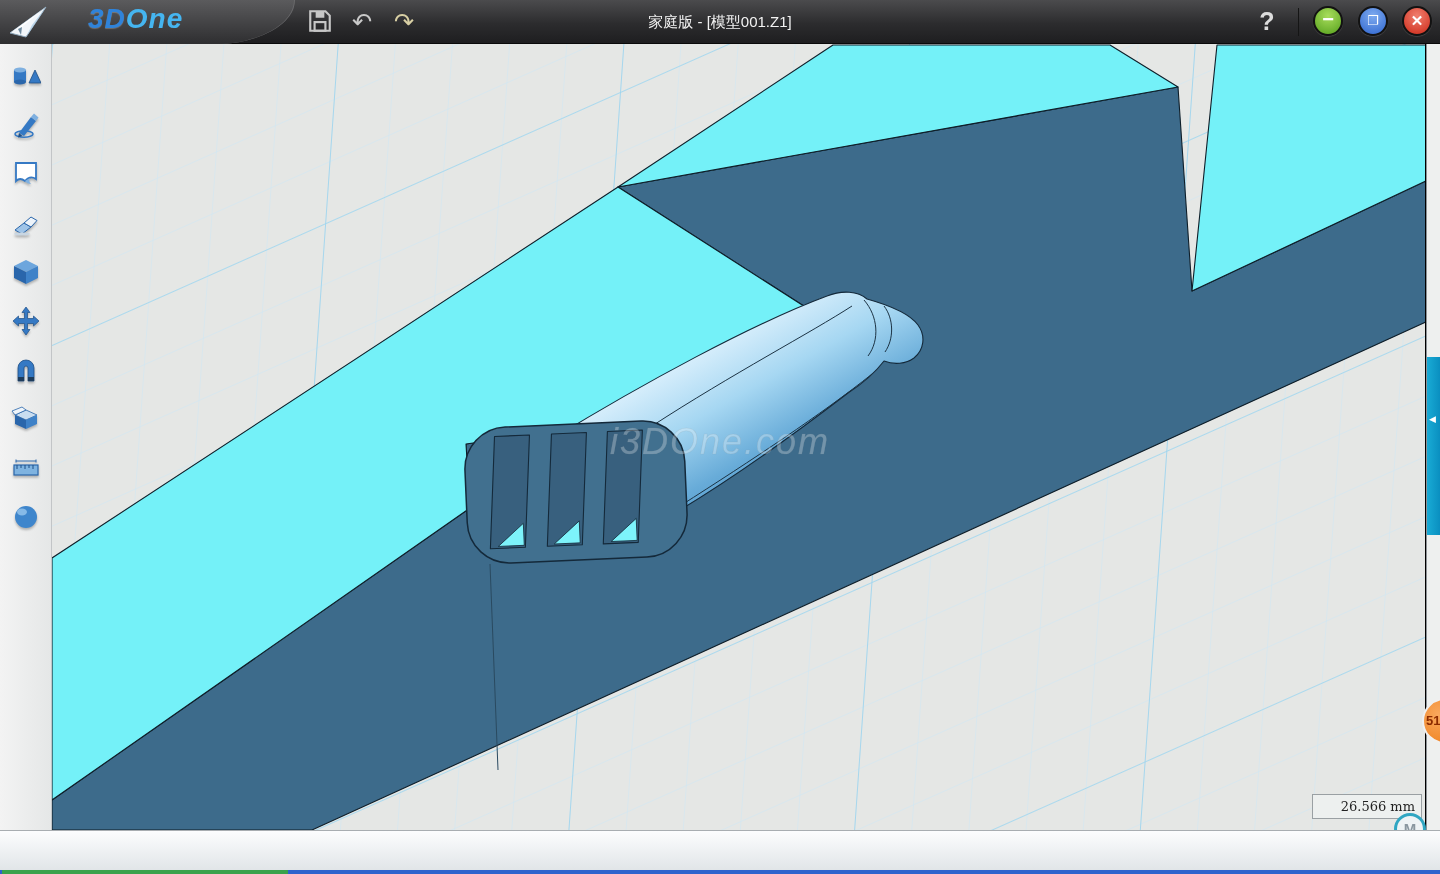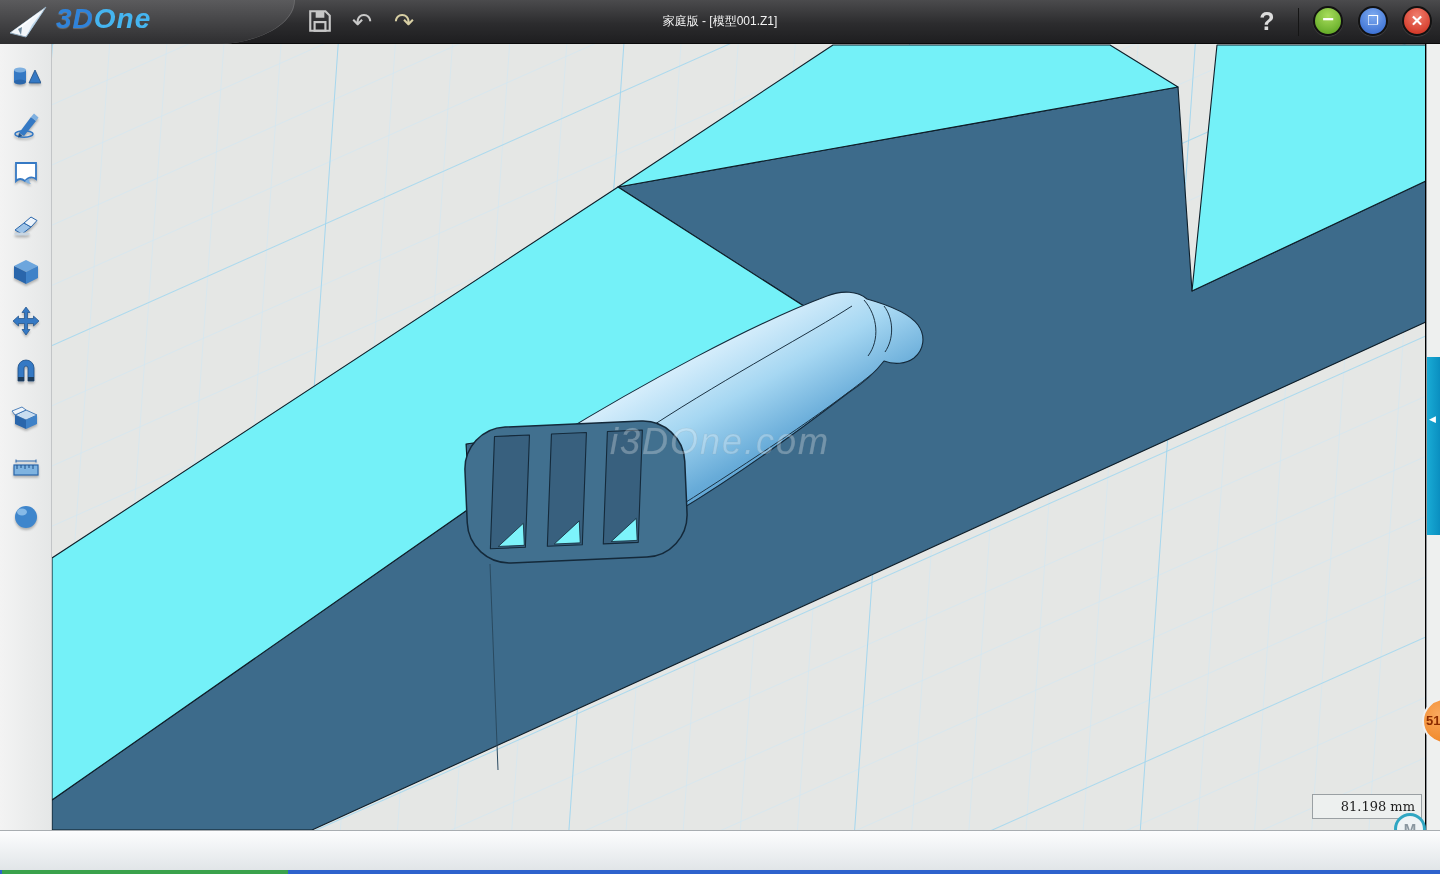--- a/index.html
+++ b/index.html
@@ -9,26 +9,26 @@
 
   
   .titlebar { left:0; top:0; width:1440px; height:44px;
     background:linear-gradient(180deg,#4b4b4d 0%,#2c2c2e 55%,#1e1e20 100%);
     border-bottom:1px solid #0a0a0a; z-index:20; }
   .swoosh { left:0; top:0; width:295px; height:44px;
     background:linear-gradient(180deg,#5b5b5d,#2e2e30);
     border-radius:0 0 80px 0 / 0 0 44px 0; border-right:1px solid #6a6a6c; }
   .logo-plane { left:8px; top:5px; width:40px; height:34px; }
   .brand { left:56px; top:3px; font-style:italic; font-weight:900; font-size:28px; letter-spacing:1px; }
-  .brand-3d { color:#2f83da; text-shadow:0 1px 1px rgba(255,255,255,.25); }
+  .brand-3d { color:#2f83da; text-shadow:0 1px 1px rgba(255,255,255,.25);margin-left:32px; }
   .brand-one { color:#45b5f0; }
   .qbtn { top:8px; width:30px; height:30px; text-align:center; cursor:pointer; }
   .glyph-undo { font-size:24px; color:#c9c9c9; line-height:28px; }
   .glyph-redo { font-size:24px; color:#d8cfa4; line-height:28px; }
-  .title-text { left:500px; top:13px; width:440px; text-align:center; color:#f2f2f2; font-size:12px; }
+  .title-text { left:500px; top:13px; width:440px; text-align:center; color:#f2f2f2; font-size:15px; }
   .help-btn { left:1252px; top:7px; width:30px; height:30px; font-weight:bold; font-size:25px;
     color:#dcdcdc; text-align:center; cursor:pointer; }
   .vdiv { left:1298px; top:8px; width:1px; height:28px; background:#565656; border-right:1px solid #151515; }
   .winbtn { top:6px; width:30px; height:30px; border-radius:50%; border:2px solid #121212;
     color:#fff; text-align:center; cursor:pointer; box-shadow:0 1px 1px rgba(255,255,255,.15); }
   .btn-min  { left:1313px; background:radial-gradient(circle at 50% 30%,#a8dd5c,#55a01c); font-size:20px; line-height:22px; font-weight:bold; }
   .btn-rest { left:1358px; background:radial-gradient(circle at 50% 30%,#7fabef,#2e65cf); font-size:13px; line-height:25px; }
   .btn-close{ left:1402px; background:radial-gradient(circle at 50% 30%,#f07f6e,#cd2918); font-size:15px; line-height:25px; font-weight:bold; }
 
   
@@ -248,21 +248,21 @@
   </g>
 
   <text x="558" y="410" font-size="36" font-style="italic" letter-spacing="2" fill="#ffffff" fill-opacity="0.28" stroke="#8a9aa5" stroke-opacity="0.25" stroke-width="0.6">i3DOne.com</text>
 </svg>
 
 <div class="abs right-strip"></div>
 <div class="abs panel-tab">
   <span>◀</span>
 </div>
 
-<div class="abs measure">81.198 mm</div>
+<div class="abs measure">26.566 mm</div>
 
 <div class="abs badge66"><span>51</span></div>
 
 <div class="abs bottombar"></div>
 <div class="abs pbadge"><span>P</span></div>
 <div class="abs p-caret"><span>▾</span></div>
 
 <div class="abs bicon" style="left:539px">
   <svg viewBox="0 0 26 26">
     <rect x="3" y="3" width="20" height="20" rx="2" fill="#ffffff" stroke="#3579c4" stroke-width="1.8"></rect>

